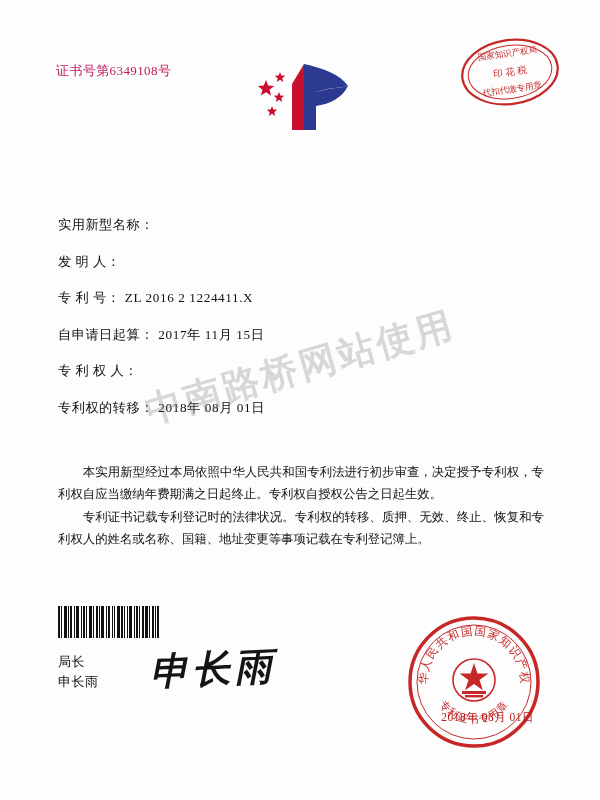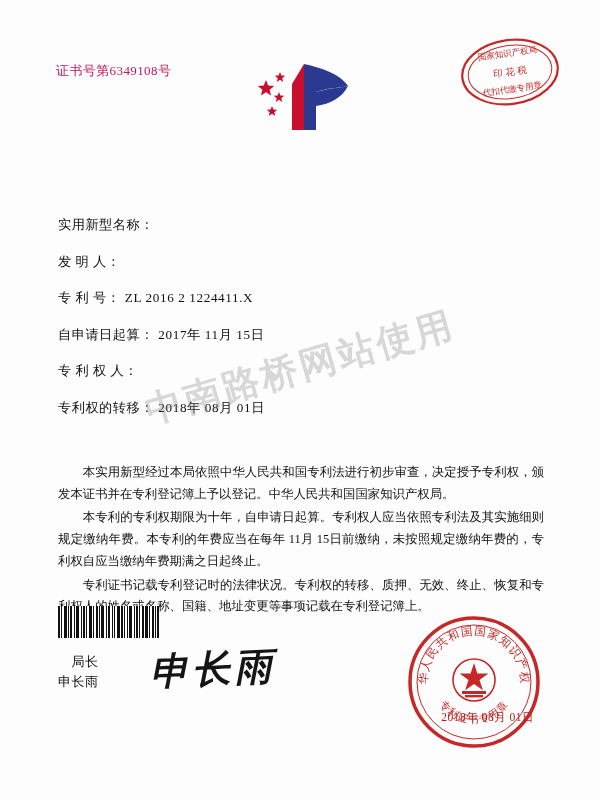--- a/index.html
+++ b/index.html
@@ -150,21 +150,20 @@
 
   
   .sig-block {
     position: absolute;
     left: 58px;
     top: 652px;
     font-size: 13px;
     line-height: 1.55;
     color: #111;
     letter-spacing: 0.5px;
-    text-align: right;
   }
   .handwriting {
     position: absolute;
     left: 150px;
     top: 644px;
     font-family: "Liberation Serif", serif;
     font-style: italic;
     font-weight: bold;
     font-size: 38px;
     letter-spacing: 4px;
@@ -260,22 +259,21 @@
       <span class="field-colon">：</span>
     </div>
     <div class="field-row">
       <span class="field-label">专利权的转移</span>
       <span class="field-colon">：</span>
       <span class="field-value">2018年 08月 01日</span>
     </div>
   </div>
 
   <div class="body-text">
-    <p>本实用新型经过本局依照中华人民共和国专利法进行初步审查，决定授予专利权，颁发本证书并在专利登记簿上予以登记。中华人民共和国国家知识产权局。</p>
-    <p>本专利的专利权期限为十年，自申请日起算。专利权人应当依照专利法及其实施细则规定缴纳年费。本专利的年费应当在每年 11月 15日前缴纳，未按照规定缴纳年费的，专利权自应当缴纳年费期满之日起终止。</p>
+    <p>本实用新型经过本局依照中华人民共和国专利法进行初步审查，决定授予专利权，专利权自应当缴纳年费期满之日起终止。专利权自授权公告之日起生效。</p>
     <p>专利证书记载专利登记时的法律状况。专利权的转移、质押、无效、终止、恢复和专利权人的姓名或名称、国籍、地址变更等事项记载在专利登记簿上。</p>
   </div>
 
   <div class="barcode">
     <i style="width:2px"></i>
       <i style="width:1px;background:#fff"></i>
     <i style="width:1px"></i>
       <i style="width:2px;background:#fff"></i>
     <i style="width:3px"></i>
       <i style="width:1px;background:#fff"></i>

